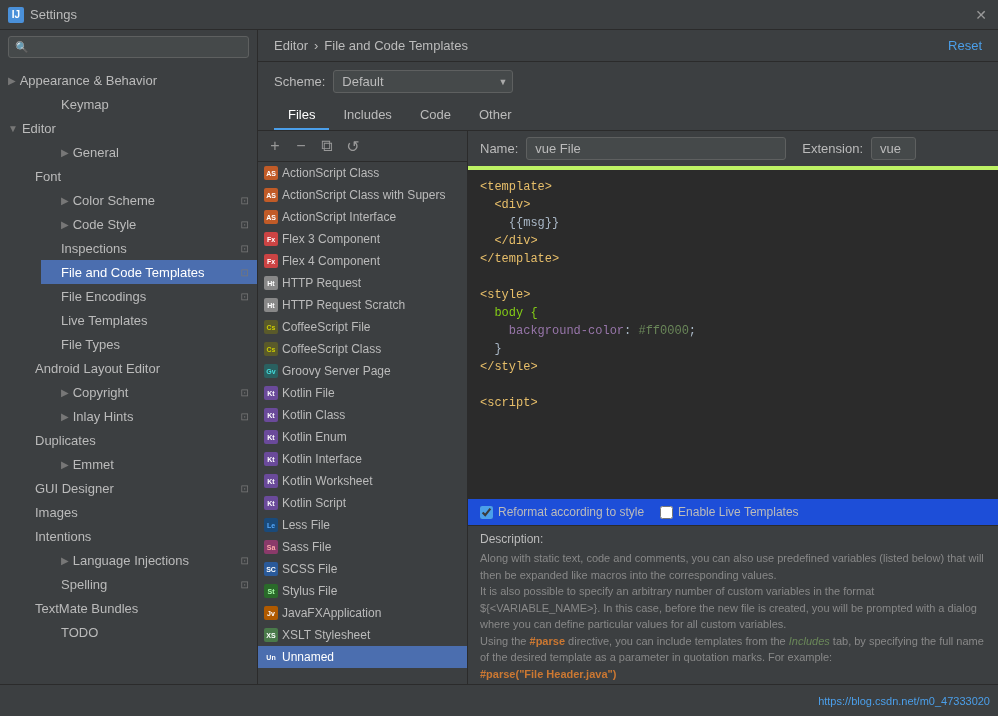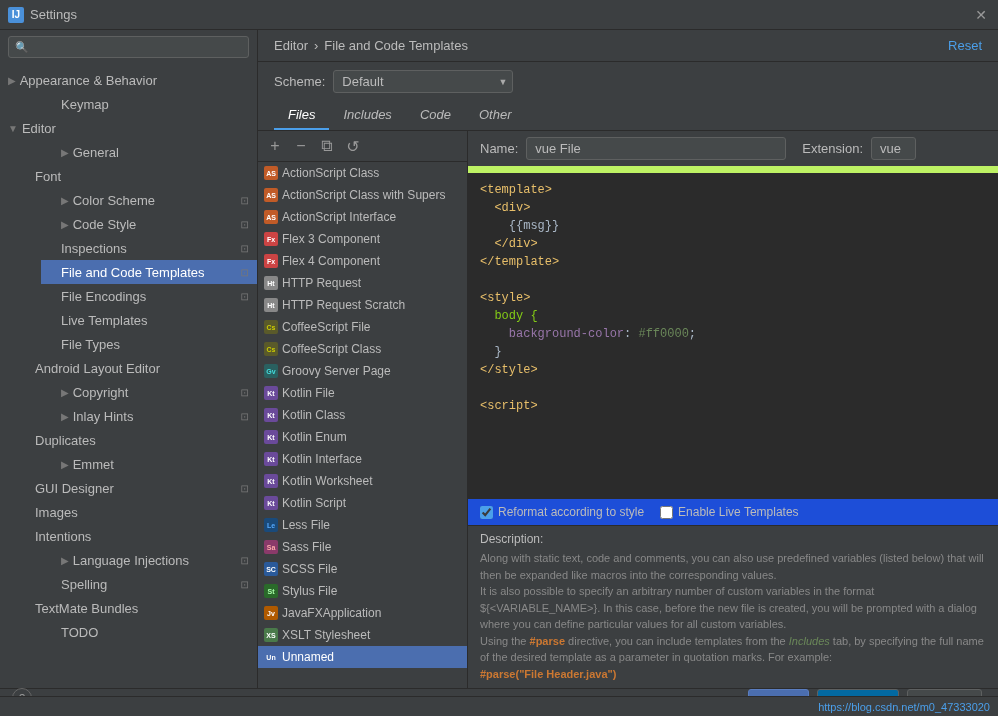--- a/index.html
+++ b/index.html
@@ -212,21 +212,20 @@
       padding: 0 16px;
       border-bottom: 1px solid #2b2b2b;
       gap: 0;
     }
     .tab {
       padding: 6px 14px;
       cursor: pointer;
       color: #bbbbbb;
       font-size: 13px;
       border-bottom: 2px solid transparent;
-      font-style: italic;
     }
     .tab.active {
       color: #ffffff;
       border-bottom: 2px solid #4b9fea;
     }
 
     
     .content-split {
       display: flex;
       flex: 1;
@@ -311,21 +310,21 @@
       flex-direction: column;
       overflow: hidden;
     }
 
     
     .name-ext-row {
       display: flex;
       align-items: center;
       padding: 6px 12px;
       gap: 8px;
-      border-bottom: 7px solid #bef264;
+      border-bottom: 4px solid #bef264;
     }
     .name-label { color: #bbbbbb; font-size: 13px; }
     .name-input {
       background: #45494a;
       border: 1px solid #5e6060;
       border-radius: 3px;
       color: #bbbbbb;
       padding: 3px 8px;
       font-size: 13px;
       outline: none;
@@ -766,16 +765,16 @@
   </div>
 
   <div class="dialog-footer">
     <div class="help-btn" style="position:absolute; left: 12px; bottom: 8px;">?</div>
     <button class="btn btn-ok">OK</button>
     <button class="btn btn-cancel">Cancel</button>
     <button class="btn btn-apply">Apply</button>
   </div>
 </div>
 
-<div class="status-bar" style="position: fixed; bottom: 0; left: 0; right: 0; background: #3c3f41; border-top: 1px solid #2b2b2b; height: 20px; z-index: 10; display: flex; align-items: center; justify-content: space-between; padding: 0 8px;">
+<div class="status-bar" style="position: fixed; bottom: 0; left: 0; right: 0; background: #3c3f41; border-top: 1px solid #2b2b2b; height: 32px; z-index: 10; display: flex; align-items: center; justify-content: space-between; padding: 0 8px;">
   <span style="color:#777; font-size:11px;"></span>
   <span style="color:#4b9fea; font-size:11px; cursor:pointer;">https://blog.csdn.net/m0_47333020</span>
 </div>
 
 </body></html>

